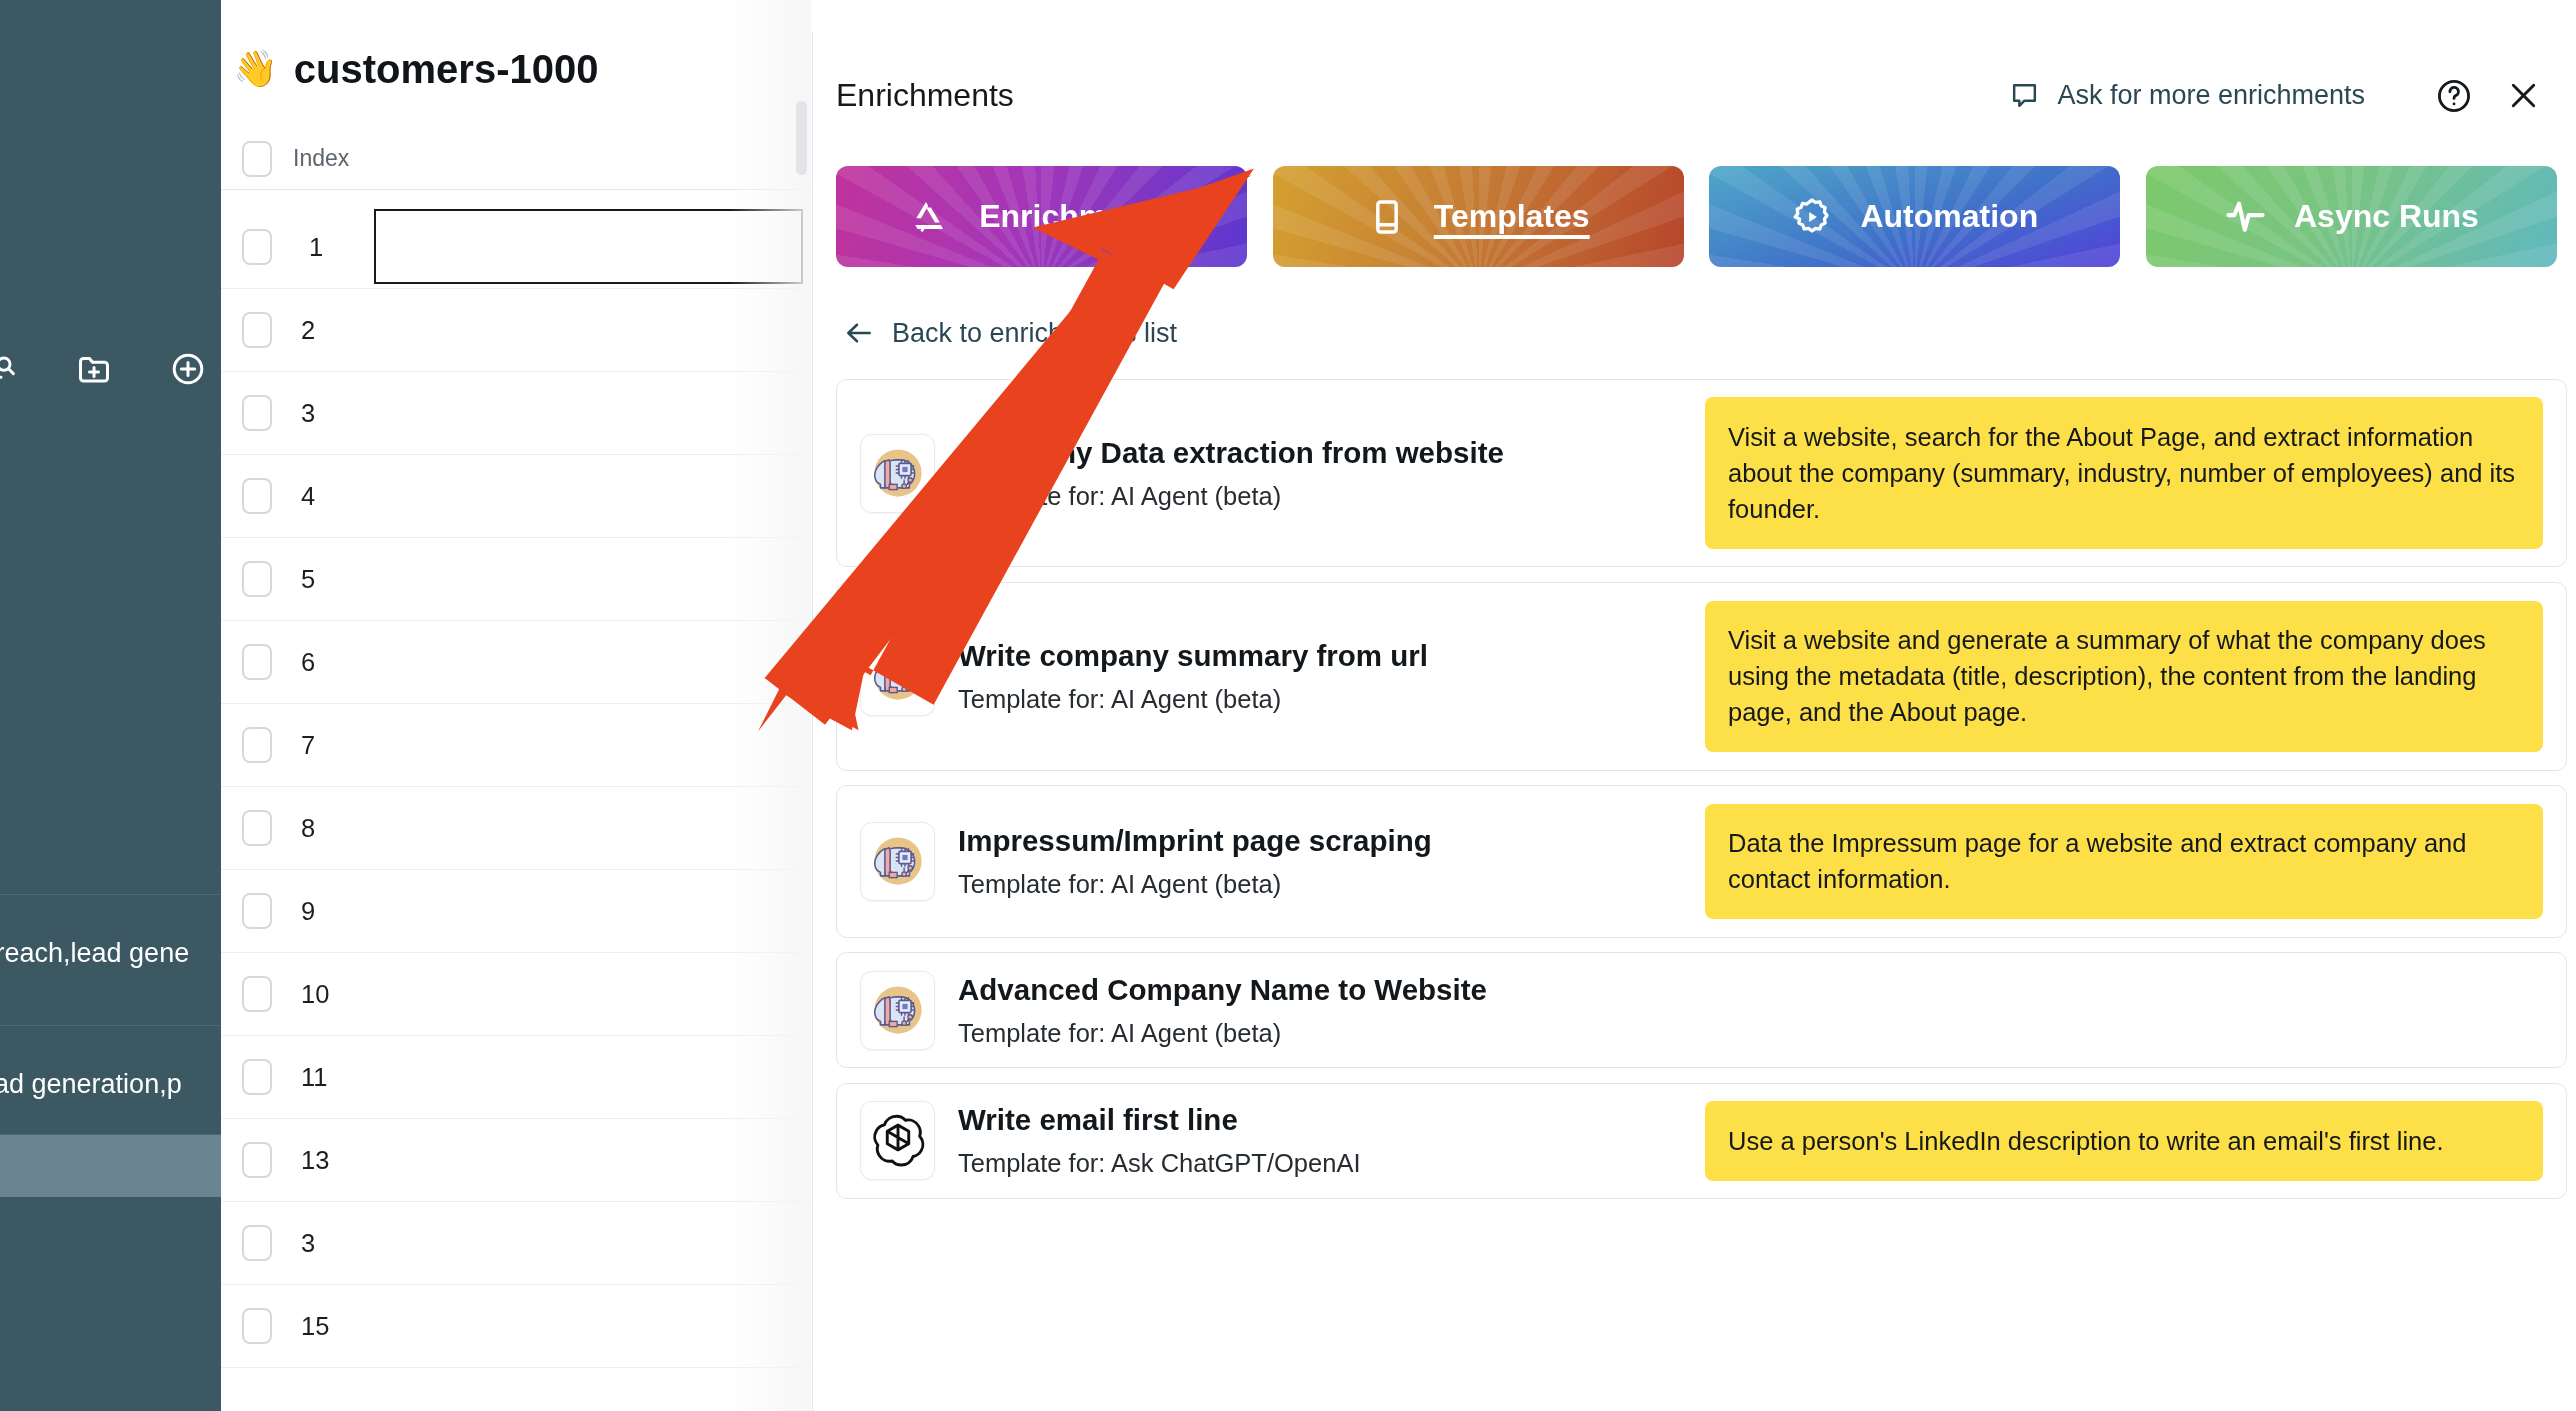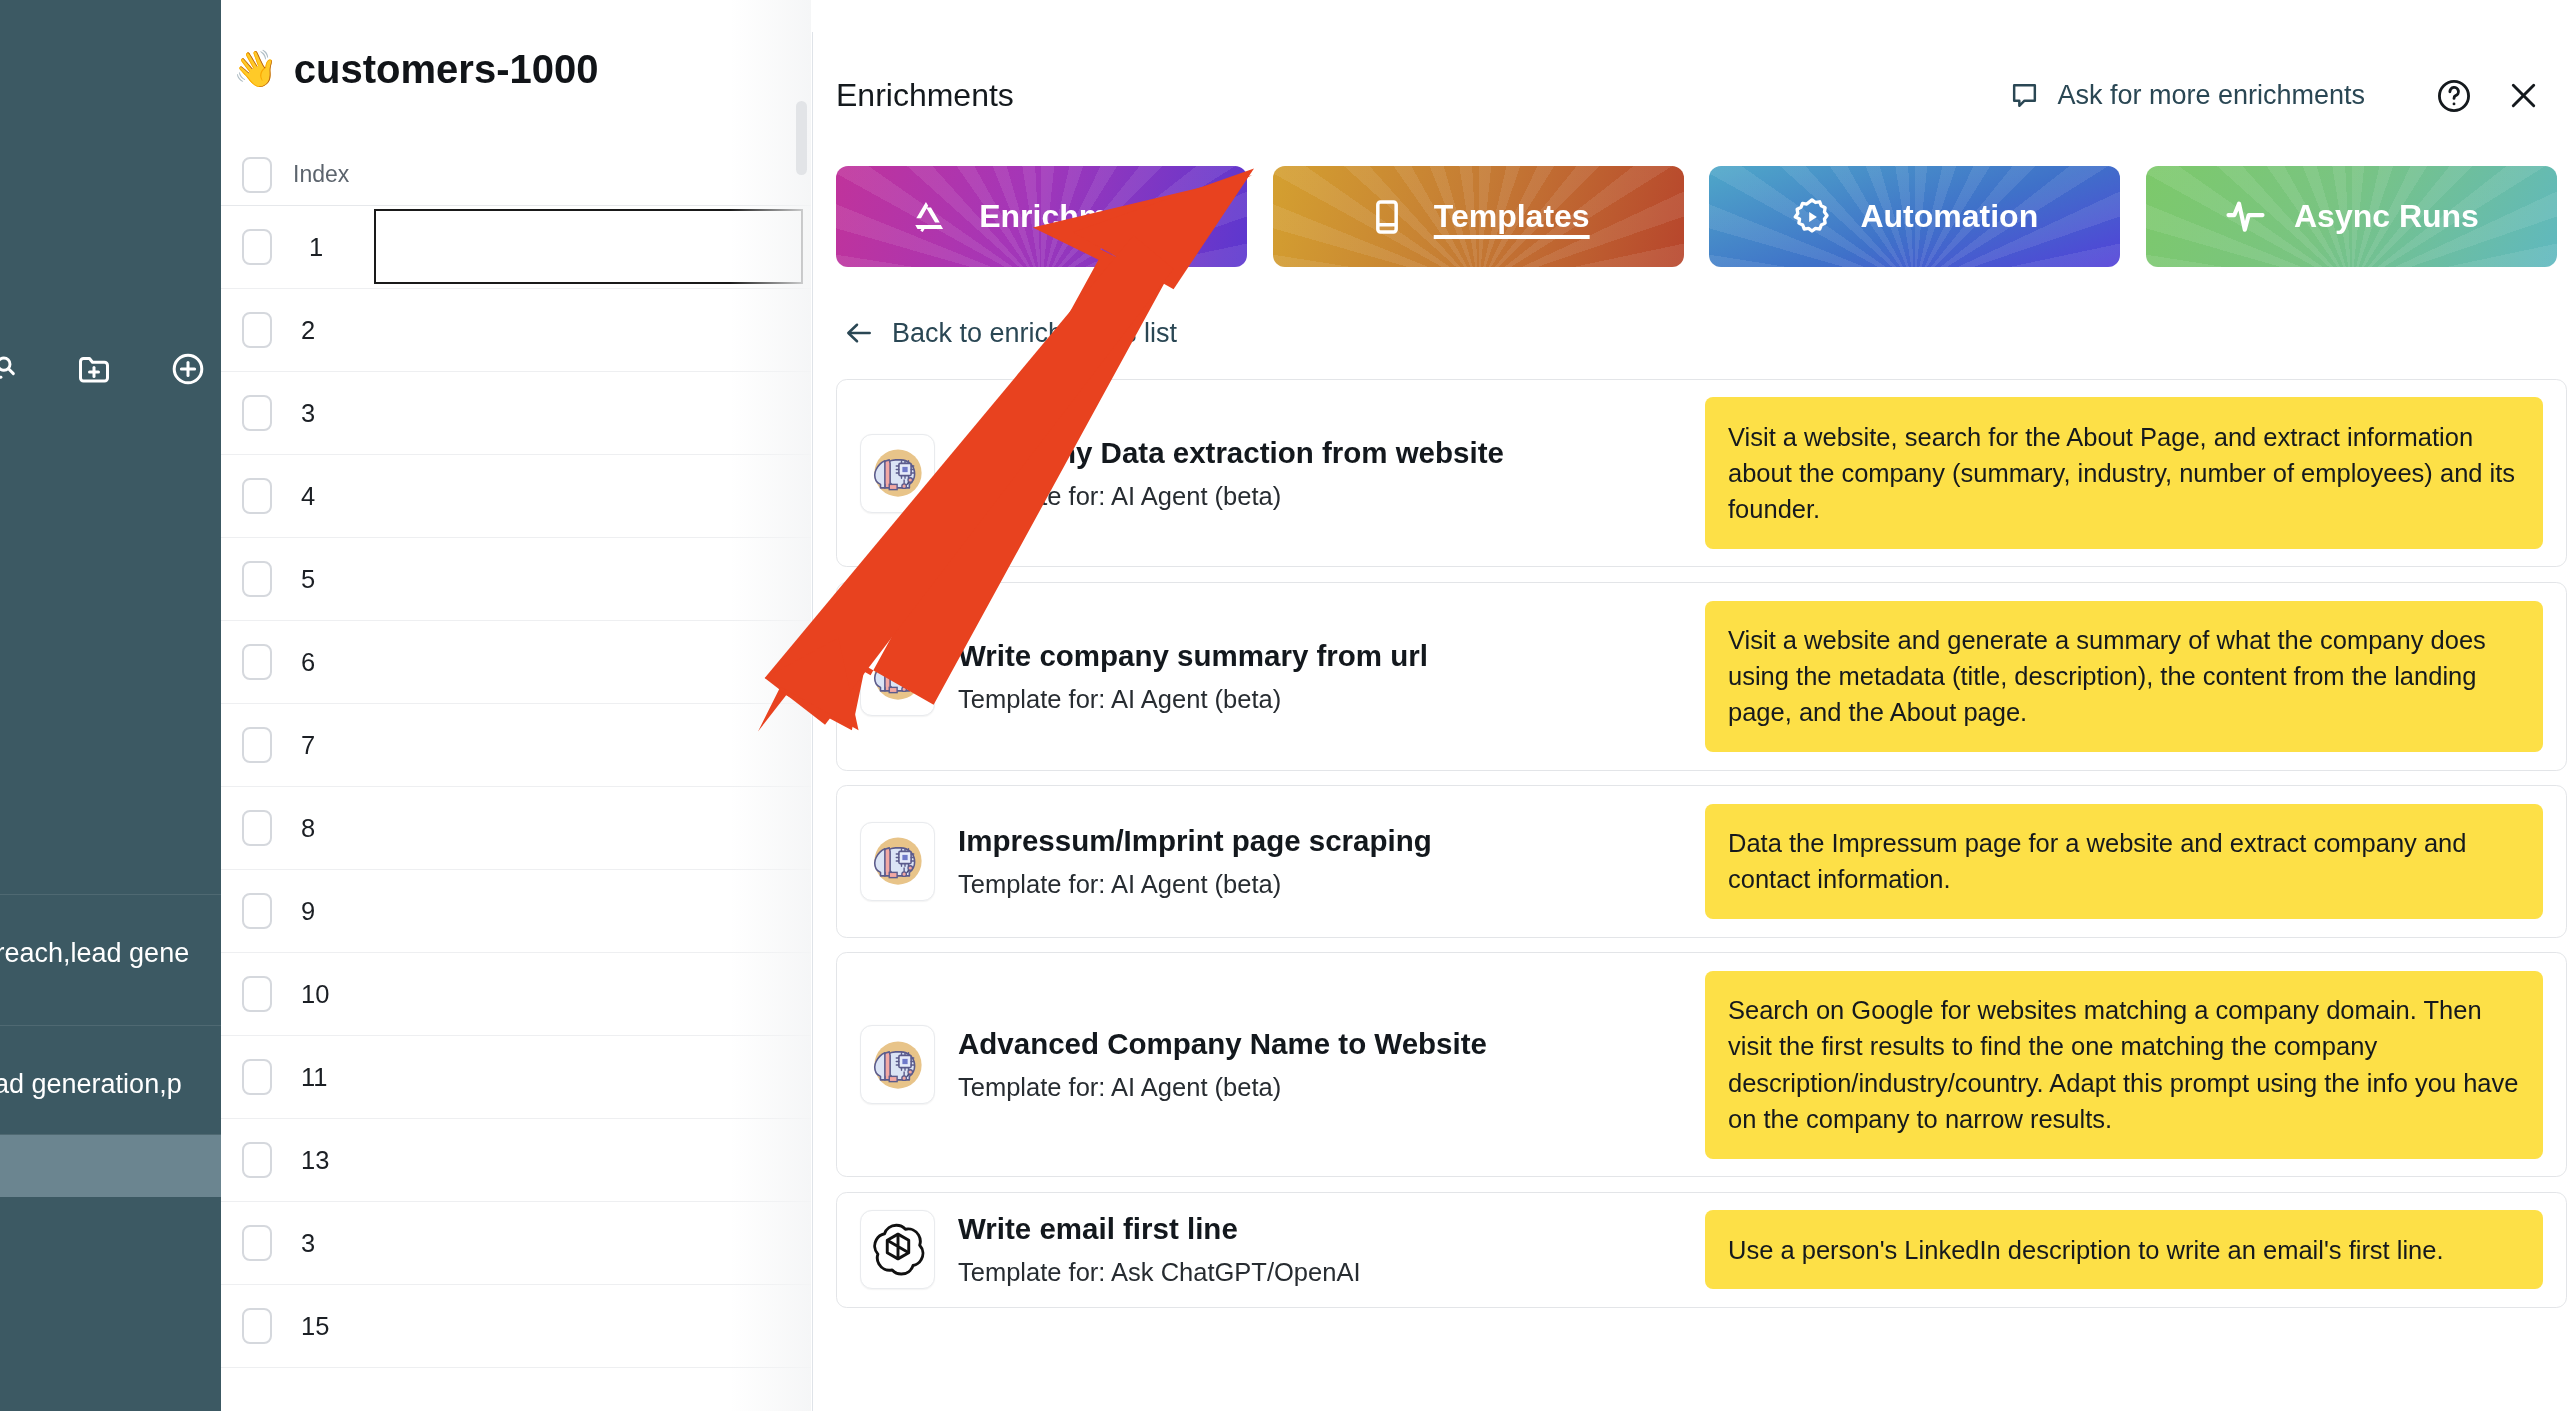--- a/index.html
+++ b/index.html
@@ -57,21 +57,21 @@
     position: absolute; left: 0; top: 32px;
     width: 590px; height: 74px;
     display: flex; align-items: center;
     padding-left: 12px;
     font-size: 40px; font-weight: 700; color: #111418;
     white-space: nowrap;
   }
   .sheet-title .wave { font-size: 36px; margin-right: 16px; }
 
   .sheet-header {
-    position: absolute; left: 0; top: 144px;
+    position: absolute; left: 0; top: 128px;
     width: 688px; height: 62px;
     border-bottom: 0.7px solid #e6e8eb;
     display: flex; align-items: center;
   }
   .sheet-header .cbcell { width: 72px; display:flex; justify-content:center; }
   .sheet-header .colname {
     font-size: 23px; color: #5c646d; font-weight: 400;
   }
 
   .rows { position: absolute; left: 0; top: 206px; width: 590px; }
@@ -586,21 +586,20 @@
               <circle cx="39" cy="47" r="2.6" fill="#f2a8a3" stroke="#5b5b8c" stroke-width="1.5"></circle>
               <circle cx="46" cy="40" r="2.6" fill="#f2a8a3" stroke="#5b5b8c" stroke-width="1.5"></circle>
               <rect x="22" y="45" width="9" height="6" fill="#f2a8a3" stroke="#5b5b8c" stroke-width="1.6"></rect>
             </svg>
           </div>
           <div class="card-texts">
             <div class="card-title">Advanced Company Name to Website</div>
             <div class="card-sub">Template for: AI Agent (beta)</div>
           </div>
         </div>
-        <div class="card-desc">Search on Google for websites matching a company domain. Then visit the first results to find the one matching the company description/industry/country. Adapt this prompt using the info you have on the company to narrow results.</div>
       </div>
 
       <div class="card">
         <div class="card-left">
           <div class="tmpl-icon">
             <svg width="56" height="56" viewBox="0 0 24 24" fill="none" stroke="#111111" stroke-width="1.25" stroke-linejoin="round">
               <path d="M21.3 9.9a5.2 5.2 0 0 0-.45-4.27 5.27 5.27 0 0 0-5.67-2.53A5.22 5.22 0 0 0 11.25 1.4a5.27 5.27 0 0 0-5.03 3.65 5.22 5.22 0 0 0-3.49 2.53 5.27 5.27 0 0 0 .65 6.18 5.2 5.2 0 0 0 .45 4.27 5.27 5.27 0 0 0 5.67 2.53 5.21 5.21 0 0 0 3.93 1.75 5.27 5.27 0 0 0 5.03-3.66 5.22 5.22 0 0 0 3.49-2.53 5.27 5.27 0 0 0-.65-6.18z"></path>
               <path d="M12 5.2L16.6 7.85v5.3L12 15.8l-4.6-2.65v-5.3z"></path>
               <path d="M12 5.2v5.3l4.6 2.65M12 15.8v-5.3L7.4 7.85"></path>
             </svg>

